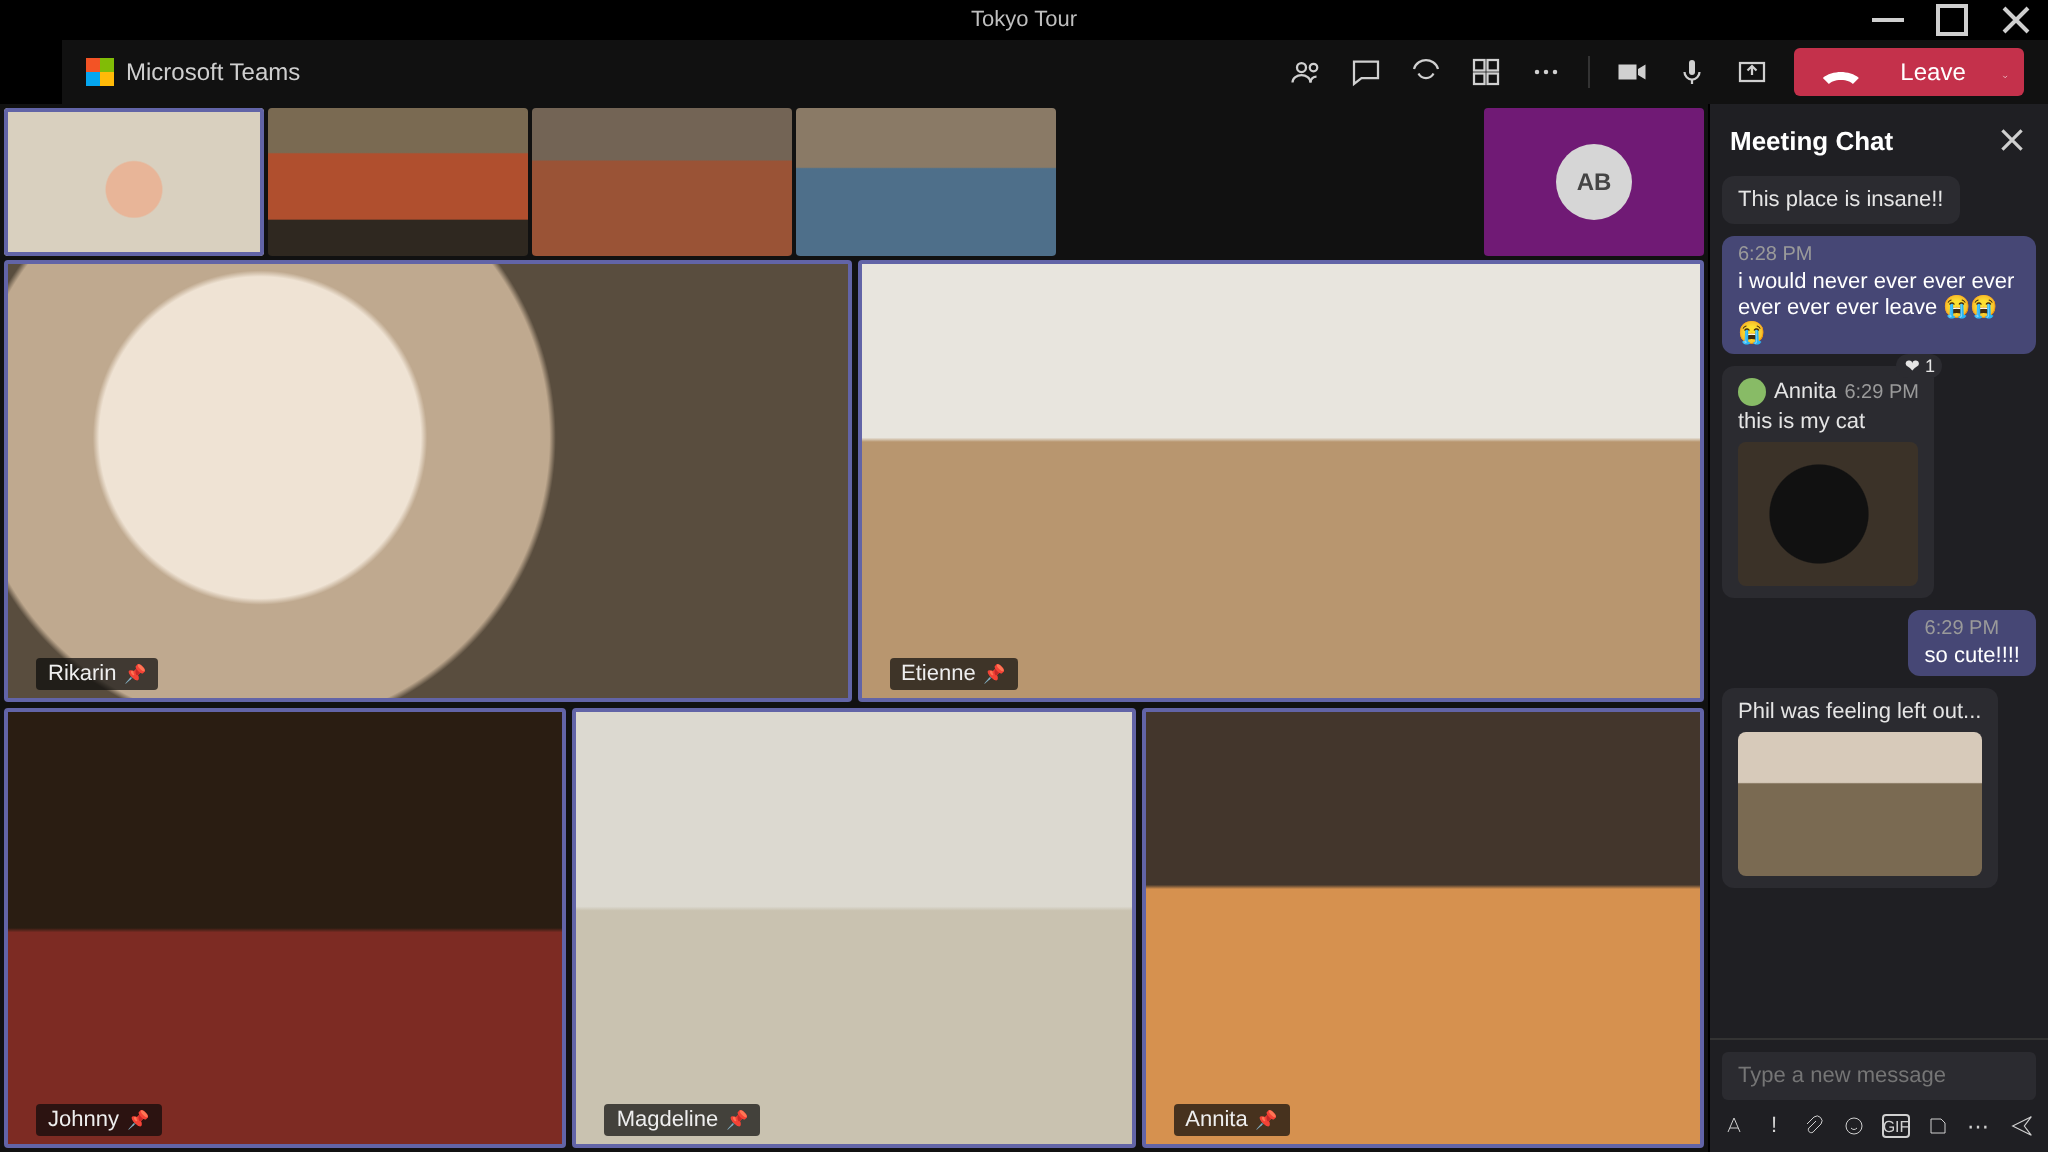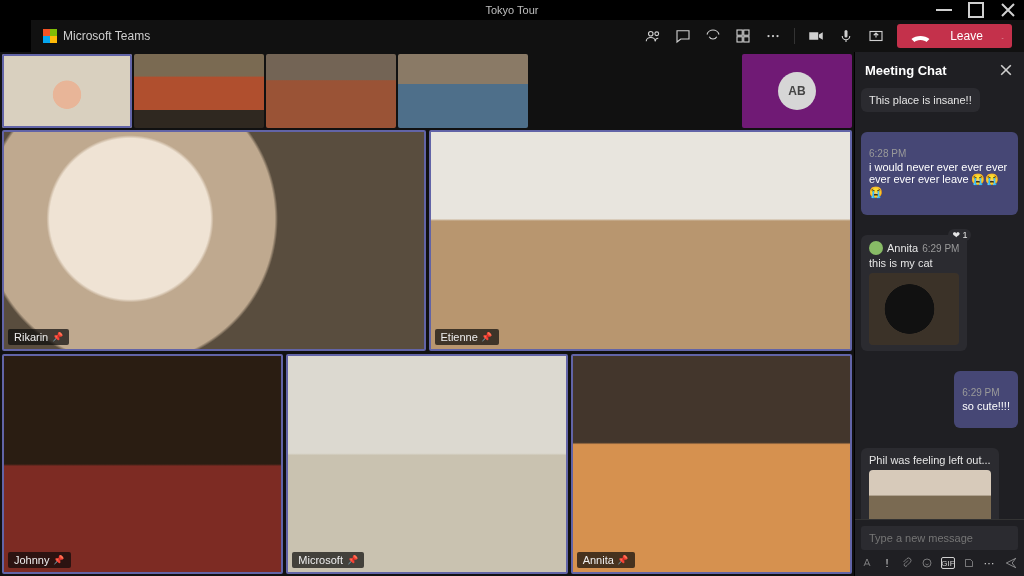--- a/index.html
+++ b/index.html
@@ -19,38 +19,38 @@
   .main { display: flex; height: calc(576px - 52px); }
   .stage { flex: 1; background: #111; display: flex; flex-direction: column; padding: 2px; gap: 2px; }
   .thumbrow { height: 74px; display: flex; gap: 2px; }
   .thumb { width: 130px; height: 74px; background: #3b3b40; border-radius: 2px; position: relative; overflow: hidden; }
   .thumb.selected { outline: 2px solid #6264a7; outline-offset: -2px; }
   .av-circle { width: 38px; height: 38px; border-radius: 50%; background: #d6d6d6; color: #444; display: flex; align-items: center; justify-content: center; font-size: 12px; font-weight: 600; }
   .avatar-tile { background: #701a75; display: flex; align-items: center; justify-content: center; }
   .big { flex: 1; display: grid; gap: 3px; grid-template-columns: 1fr 1fr; grid-template-rows: 1fr 1fr; }
   .row2 { grid-column: 1 / span 2; display: grid; grid-template-columns: 1fr 1fr 1fr; gap: 3px; }
   .tile { background: #333; border-radius: 2px; position: relative; overflow: hidden; border: 2px solid #6264a7; }
-  .tile .label { position: absolute; left: 4px; bottom: 4px; background: rgba(10,10,10,.7); color: #eee; font-size: 11px; padding: 2px 6px; border-radius: 2px; display: flex; align-items: center; gap: 4px; }
+  .tile .label { position: absolute; left: 14px; bottom: 4px; background: rgba(10,10,10,.7); color: #eee; font-size: 11px; padding: 2px 6px; border-radius: 2px; display: flex; align-items: center; gap: 4px; }
   .pin { font-size: 9px; }
   
   .cam-a { background: radial-gradient(circle at 30% 40%, #efe3d4 0 25%, #bfa98f 26% 45%, #594d3e 46% 100%); }
   .cam-b { background: linear-gradient(180deg,#e8e5de 0 40%,#b8966f 41% 100%); }
   .cam-c { background: linear-gradient(180deg,#2a1d12 0 50%,#7d2b23 51% 100%); }
   .cam-d { background: linear-gradient(180deg,#dcd9d0 0 45%,#c9c2b0 46% 100%); }
   .cam-e { background: linear-gradient(180deg,#43362c 0 40%,#d6914f 41% 100%); }
   .t1 { background: radial-gradient(circle at 50% 55%,#e8b598 0 18%,#d9d0bf 19% 100%); }
   .t2 { background: linear-gradient(180deg,#7a6a52 0 30%,#b04f2e 31% 75%,#2f2820 76% 100%); }
   .t3 { background: linear-gradient(180deg,#736455 0 35%,#9a5336 36% 100%); }
   .t4 { background: linear-gradient(180deg,#8a7a66 0 40%,#4e6f8a 41% 100%); }
   .chat { width: 170px; background: #1f1f23; display: flex; flex-direction: column; border-left: 1px solid #000; }
   .chat-head { display: flex; align-items: flex-end; justify-content: space-between; padding: 10px 10px 6px; font-size: 13px; font-weight: 600; color: #fff; }
   .chat-close { width: 16px; height: 16px; color: #cfcfcf; cursor: pointer; }
-  .chat-body { flex: 1; overflow: hidden; padding: 4px 6px 0; font-size: 11px; display: flex; flex-direction: column; gap: 20px; }
+  .chat-body { flex: 1; overflow: hidden; padding: 4px 6px 0; font-size: 11px; display: flex; flex-direction: column; gap: 6px; }
   .bubble-in { background: #2b2b30; border-radius: 6px; padding: 6px 8px; color: #e5e5e5; align-self: flex-start; max-width: 100%; }
-  .bubble-out { background: #464775; border-radius: 6px; padding: 16px 8px; color: #fff; align-self: flex-end; max-width: 100%; }
+  .bubble-out { background: #464775; border-radius: 6px; padding: 4px 8px; color: #fff; align-self: flex-end; max-width: 100%; }
   .time { font-size: 10px; color: #9a9a9a; margin-bottom: 2px; }
   .msg-head { display: flex; align-items: center; gap: 4px; margin-bottom: 2px; }
   .mini-av { width: 14px; height: 14px; border-radius: 50%; background: #8b6; }
   .react { position: absolute; right: -4px; top: -6px; background: #2b2b30; border-radius: 8px; padding: 1px 4px; font-size: 9px; display: flex; align-items: center; gap: 2px; }
   .img-attach { width: 100%; height: 72px; background: #555; border-radius: 4px; margin-top: 4px; }
   .cat1 { background: radial-gradient(circle at 45% 50%,#111 0 40%,#3b3228 41% 100%); }
   .cat2 { background: linear-gradient(180deg,#d7caba 0 35%,#7a6a52 36% 100%); }
   .composer { border-top: 1px solid #333; padding: 6px; }
   .composer input { width: 100%; background: #2b2b30; border: none; border-radius: 3px; padding: 6px 8px; color: #ddd; font-size: 11px; outline: none; }
   .composer-row { display: flex; gap: 8px; align-items: center; margin-top: 6px; color: #9a9a9a; font-size: 11px; }
@@ -183,21 +183,21 @@
       </div>
       <div class="row2">
         <div class="tile cam-c">
           <div class="label">
               <span>Johnny</span>
               <span class="pin">📌</span>
             </div>
         </div>
         <div class="tile cam-d">
           <div class="label">
-              <span>Microsoft</span>
+              <span>Magdeline</span>
               <span class="pin">📌</span>
             </div>
         </div>
         <div class="tile cam-e">
           <div class="label">
               <span>Annita</span>
               <span class="pin">📌</span>
             </div>
         </div>
       </div>

